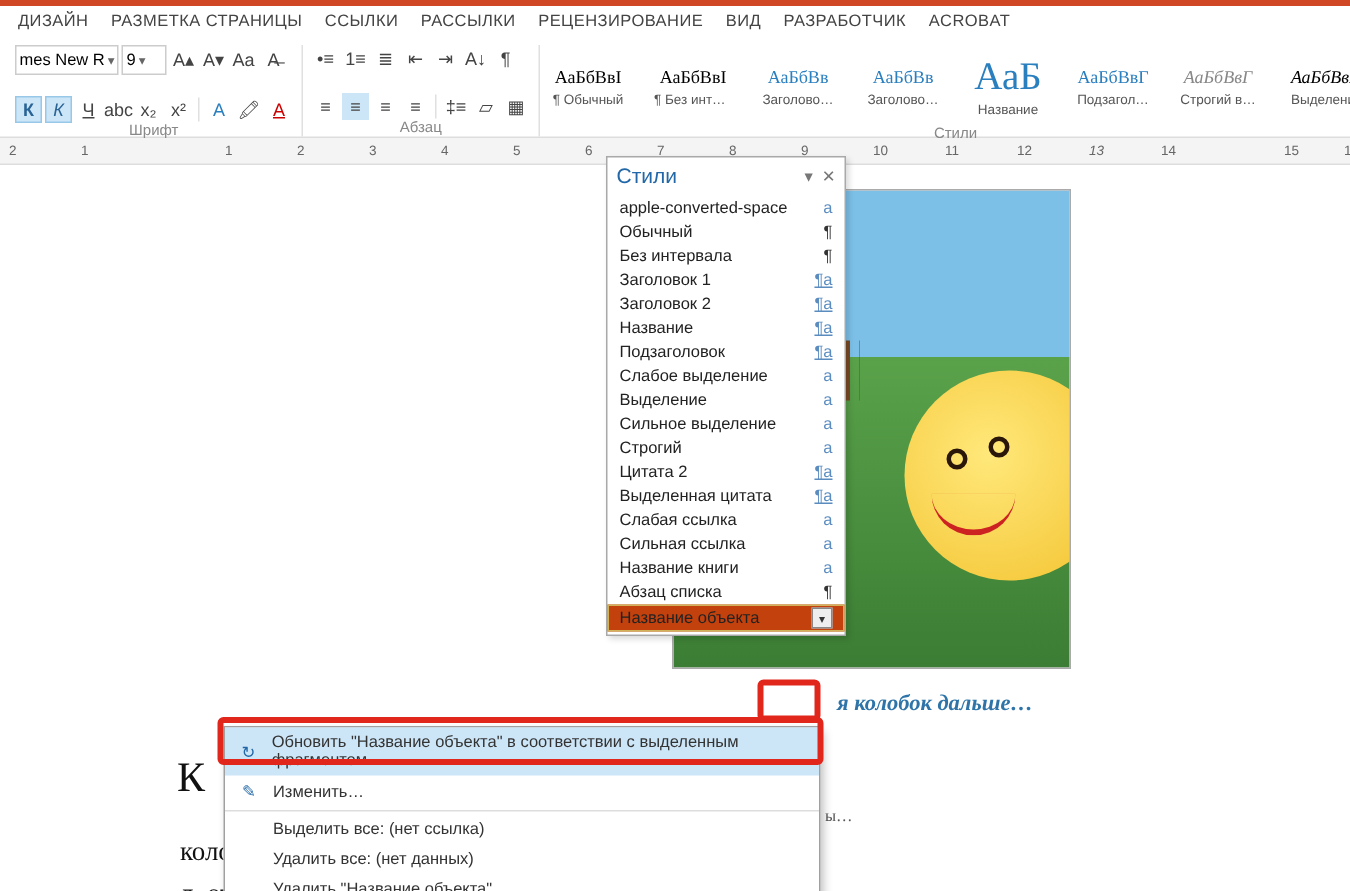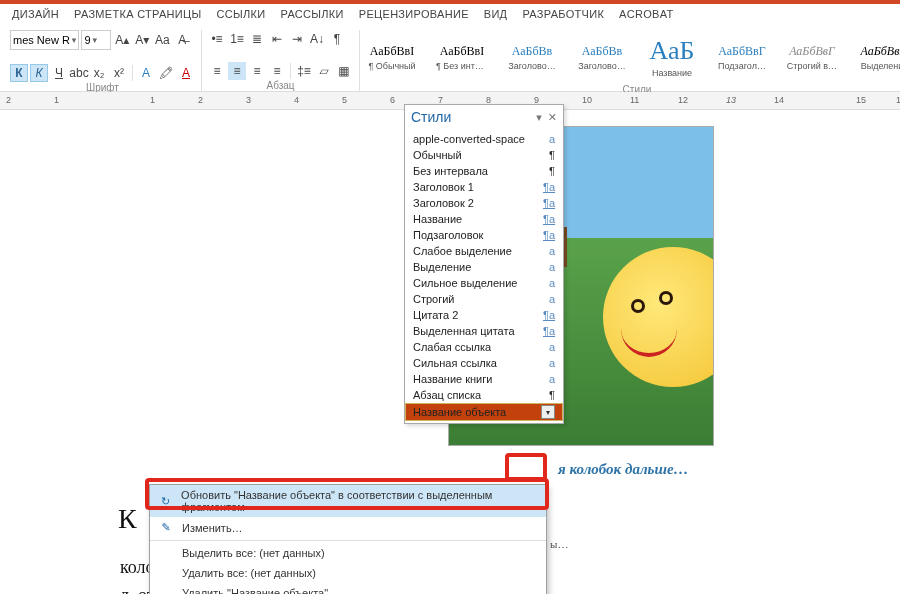--- a/index.html
+++ b/index.html
@@ -322,21 +322,21 @@
       <span class="cm-icon">↻</span>
       <span>Обновить "Название объекта" в соответствии с выделенным фрагментом</span>
     </div>
     <div class="cm-item">
       <span class="cm-icon">✎</span>
       <span>Изменить…</span>
     </div>
     <div class="cm-sep"></div>
     <div class="cm-item">
       <span class="cm-icon"></span>
-      <span>Выделить все: (нет данных)</span>
+      <span>Выделить все: (нет ссылка)</span>
     </div>
     <div class="cm-item">
       <span class="cm-icon"></span>
       <span>Удалить все: (нет данных)</span>
     </div>
     <div class="cm-item">
       <span class="cm-icon"></span>
       <span>Удалить "Название объекта"…</span>
     </div>
   </div>

